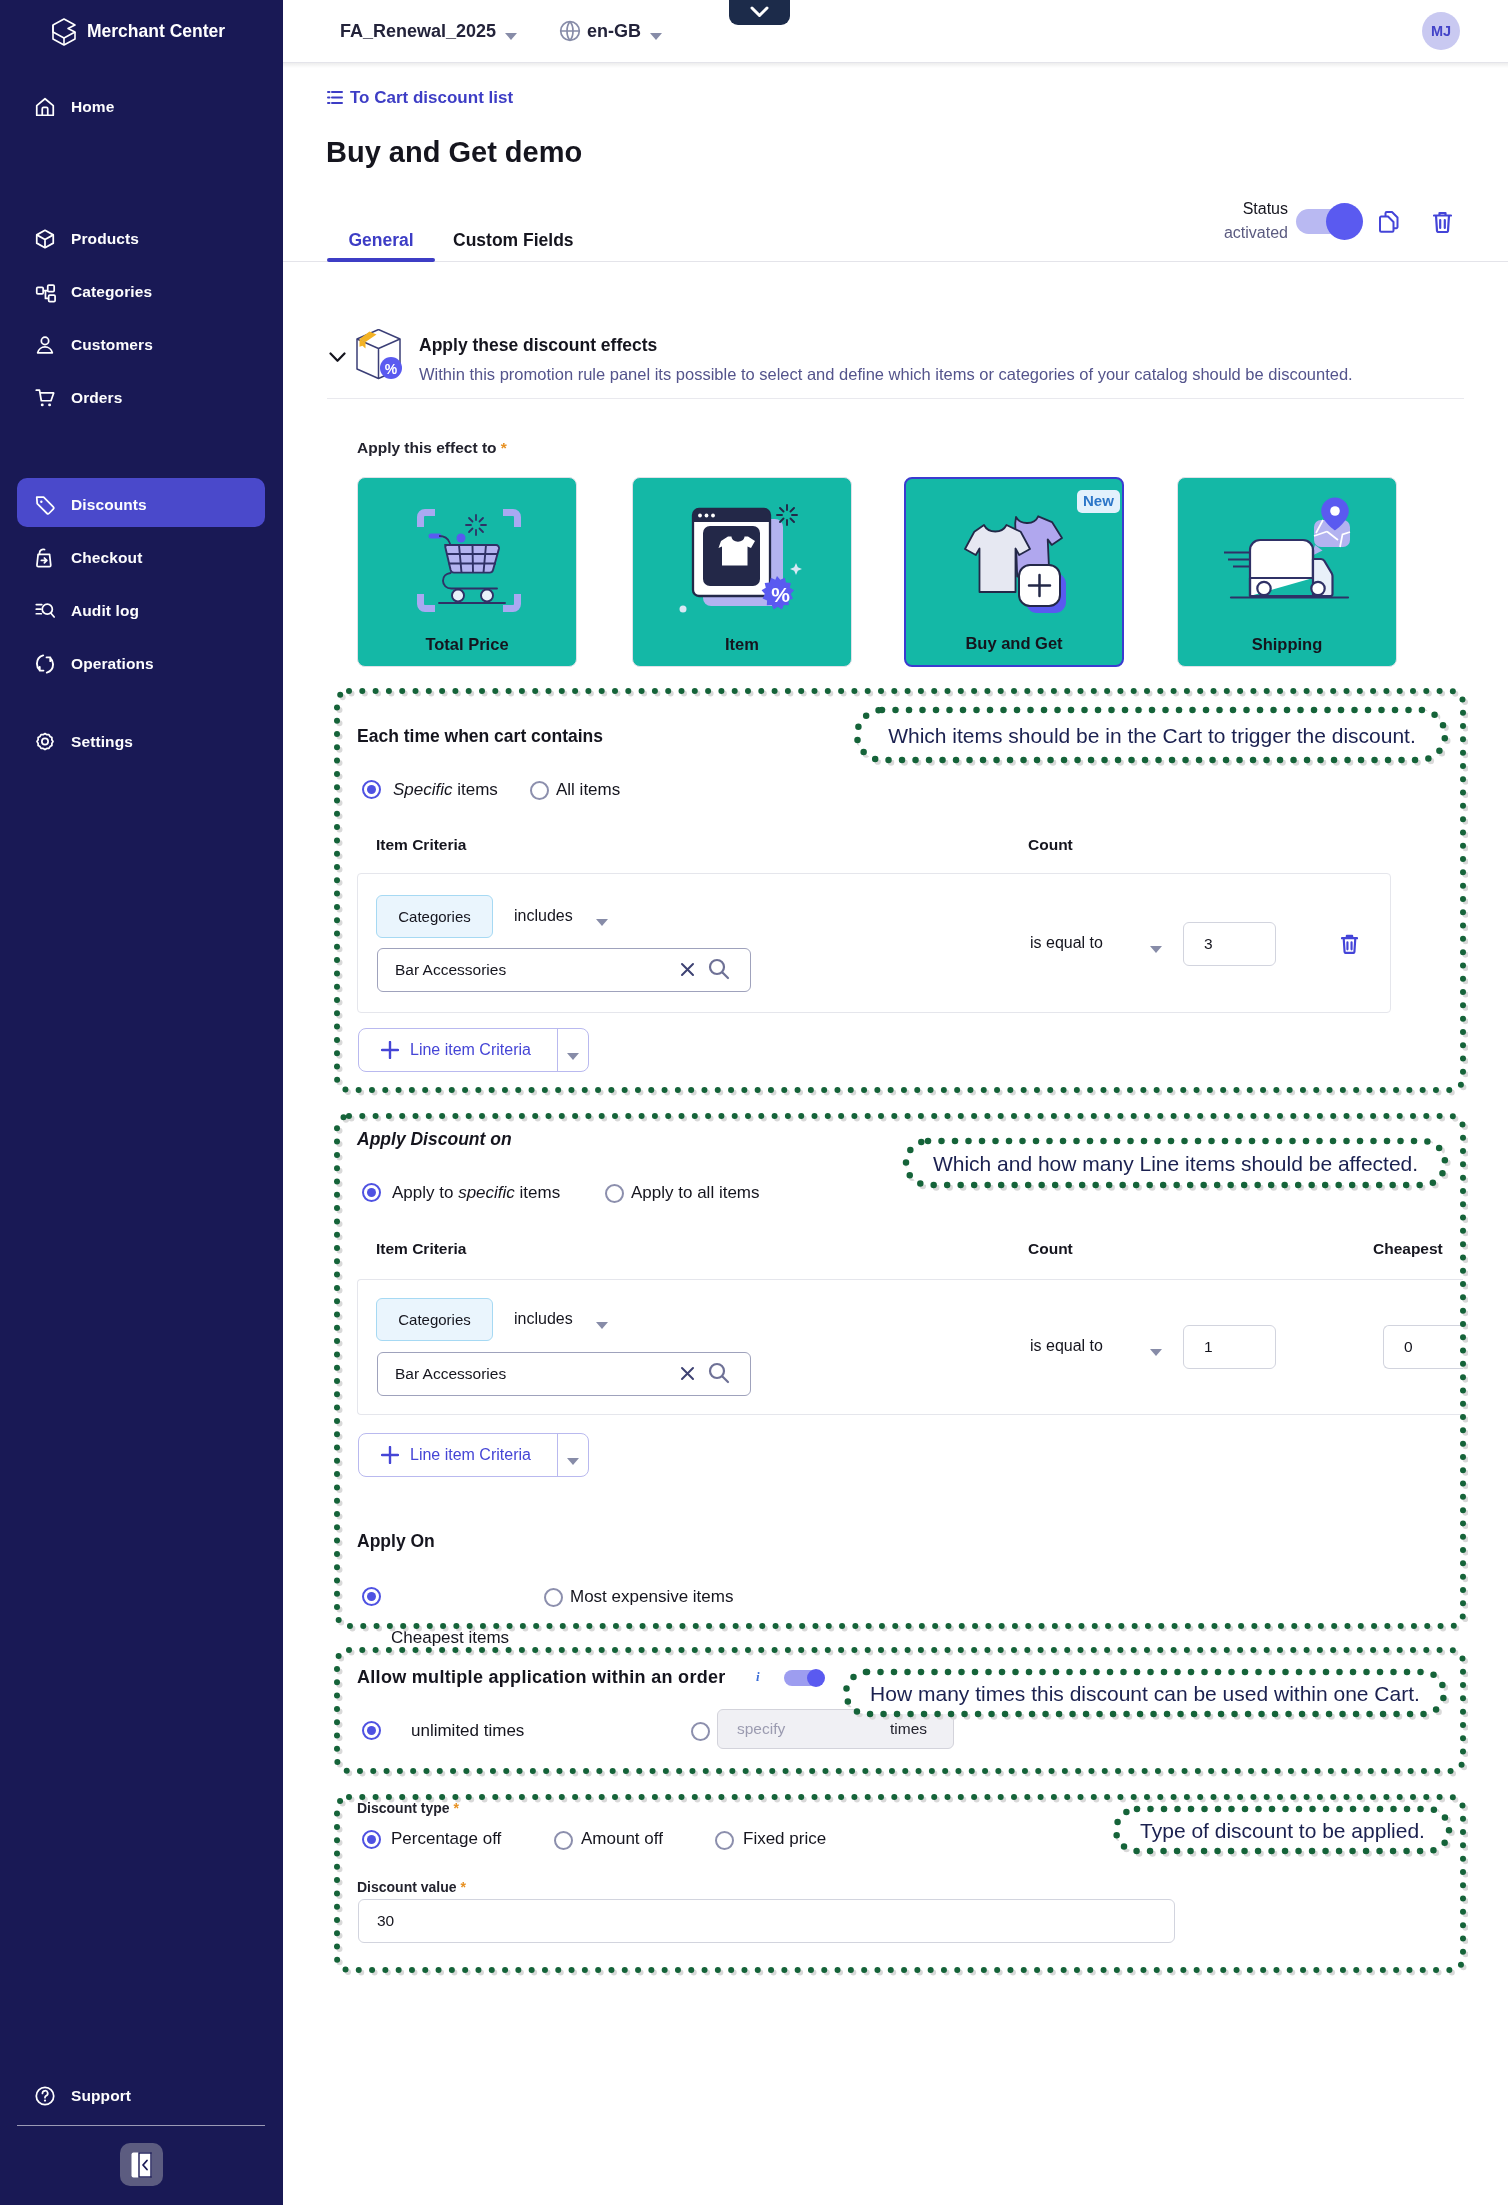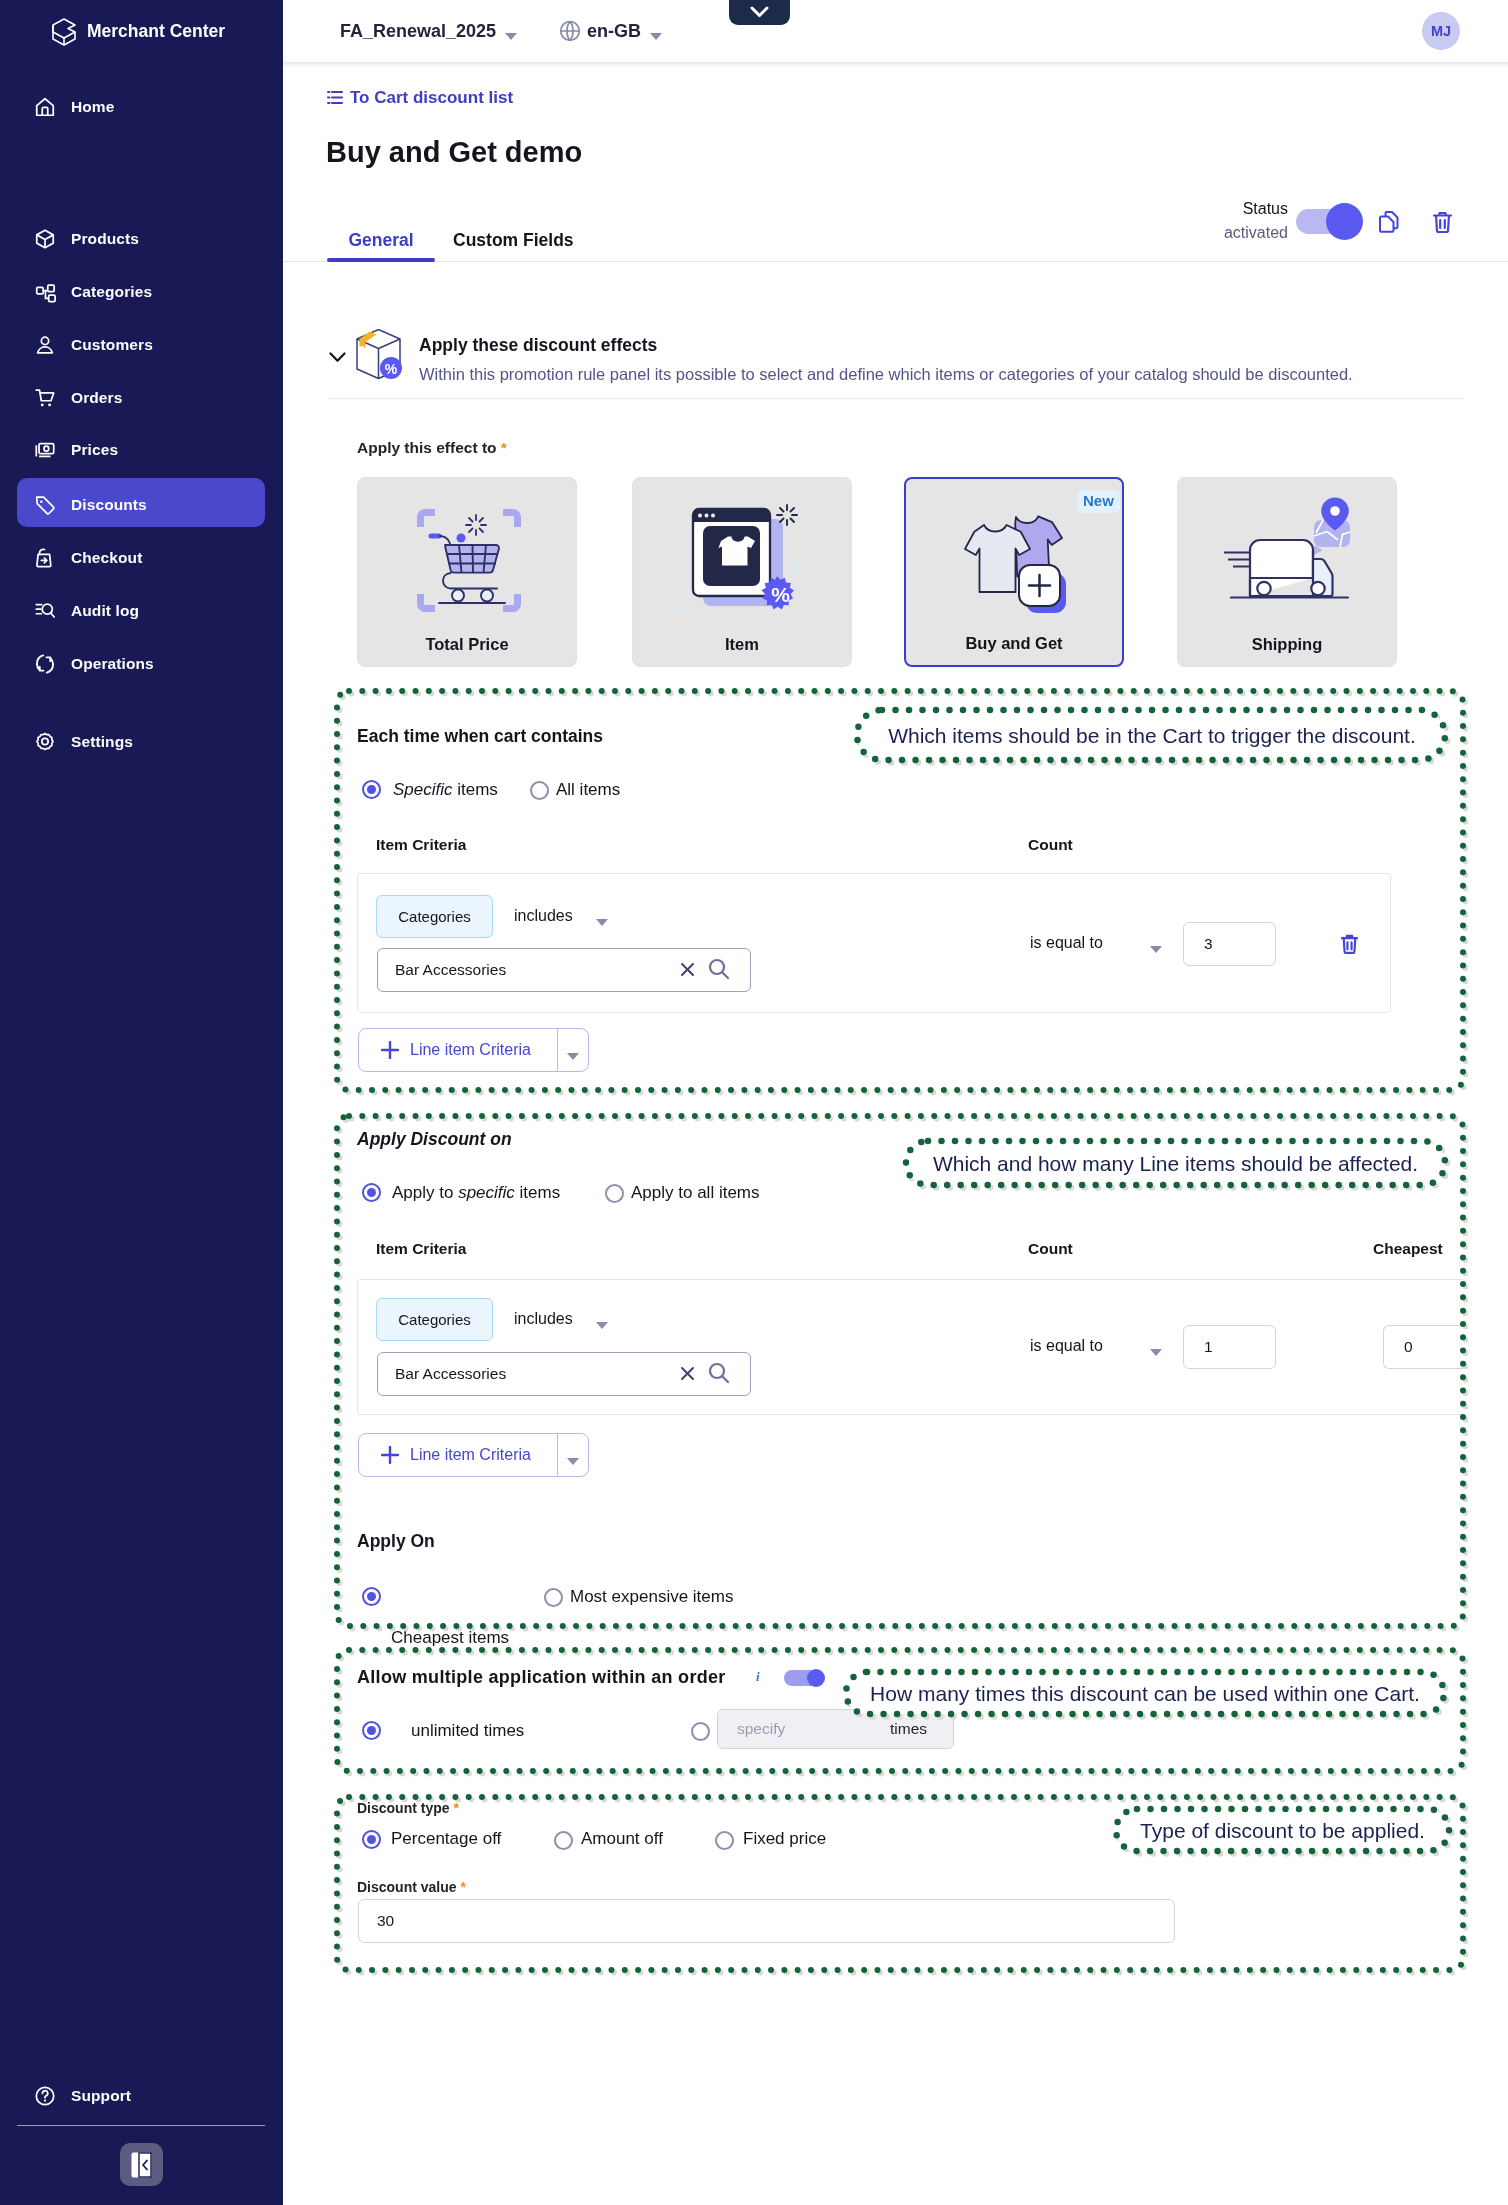--- a/index.html
+++ b/index.html
@@ -28,21 +28,21 @@
 .th{position:absolute;font-size:15.5px;font-weight:700;color:#15151e;white-space:nowrap;}
 .anntext{position:absolute;font-size:21px;color:#1b2150;white-space:nowrap;font-weight:400;}
 .chip{position:absolute;box-sizing:border-box;background:#eaf5fd;border:1px solid #a6d9f3;border-radius:6px;
   font-size:15px;color:#15151e;display:flex;align-items:center;justify-content:center;}
 .inp{position:absolute;box-sizing:border-box;background:#fff;border:1px solid #d2d4de;border-radius:6px;
   font-size:15.5px;color:#15151e;display:flex;align-items:center;}
 .rowbox{position:absolute;box-sizing:border-box;border:1px solid #e5e6ec;border-radius:4px;background:#fff;}
 .lib{position:absolute;box-sizing:border-box;border:1px solid #b9b9ef;border-radius:8px;background:#fff;}
 .small-lab{position:absolute;font-size:14px;font-weight:700;color:#23232e;white-space:nowrap;}
 .star{color:#e79123;font-weight:700;}
-.card{position:absolute;box-sizing:border-box;width:220px;height:190px;top:477px;background:#e5e5e5;
+.card{position:absolute;box-sizing:border-box;width:220px;height:190px;top:477px;background:#14b8a6;
   border:1px solid #dfe1e8;border-radius:8px;}
 .card .clab{position:absolute;left:0;right:0;bottom:12px;text-align:center;font-size:16.5px;font-weight:700;color:#15151e;}
 </style>
 </head>
 <body>
 
 <div class="sidebar">
   <svg class="abs" style="left:51px;top:17px" width="28" height="30" viewBox="0 0 28 30" fill="none" stroke="#fff" stroke-width="1.6" stroke-linejoin="round">
     <path d="M2 8 L13 2 L24 8 L17 11.5 L24 15 L13 21 L2 15 Z"></path>
     <path d="M2 8 L2 22 L13 28 L24 22 L24 15"></path>
@@ -79,29 +79,20 @@
       </svg>
     <span class="nlab">Customers</span>
   </div>
   <div class="navrow" style="top:371px;">
     <svg class="nico" viewBox="0 0 24 24" fill="none" stroke="#fff" stroke-width="1.9" stroke-linecap="round" stroke-linejoin="round">
         <path d="M2.5 3.5 H6 L8 15 H18.5 L21.5 6.5 H6.7"></path>
         <circle cx="9" cy="19.5" r="1.6" fill="#fff" stroke="none"></circle>
         <circle cx="17" cy="19.5" r="1.6" fill="#fff" stroke="none"></circle>
       </svg>
     <span class="nlab">Orders</span>
-  </div>
-  <div class="navrow" style="top:423px;">
-    <svg class="nico" viewBox="0 0 24 24" fill="none" stroke="#fff" stroke-width="1.9" stroke-linejoin="round">
-        <path d="M2.5 19 V7"></path>
-        <rect x="5.5" y="5" width="16" height="11" rx="1.5"></rect>
-        <circle cx="13.5" cy="10.5" r="2.6"></circle>
-        <path d="M5.5 19 H18"></path>
-      </svg>
-    <span class="nlab">Prices</span>
   </div>
   <div class="navrow" style="top:478px;">
     <svg class="nico" viewBox="0 0 24 24" fill="none" stroke="#fff" stroke-width="1.9" stroke-linecap="round" stroke-linejoin="round">
         <path d="M3 3.5 h7.5 L21 14 a1.8 1.8 0 0 1 0 2.5 L16.5 21 a1.8 1.8 0 0 1 -2.5 0 L3.5 10.5 Z"></path>
         <circle cx="8" cy="8.5" r="1.3" fill="#fff" stroke="none"></circle>
       </svg>
     <span class="nlab">Discounts</span>
   </div>
   <div class="navrow" style="top:531px;">
     <svg class="nico" viewBox="0 0 24 24" fill="none" stroke="#fff" stroke-width="1.9" stroke-linecap="round" stroke-linejoin="round">

